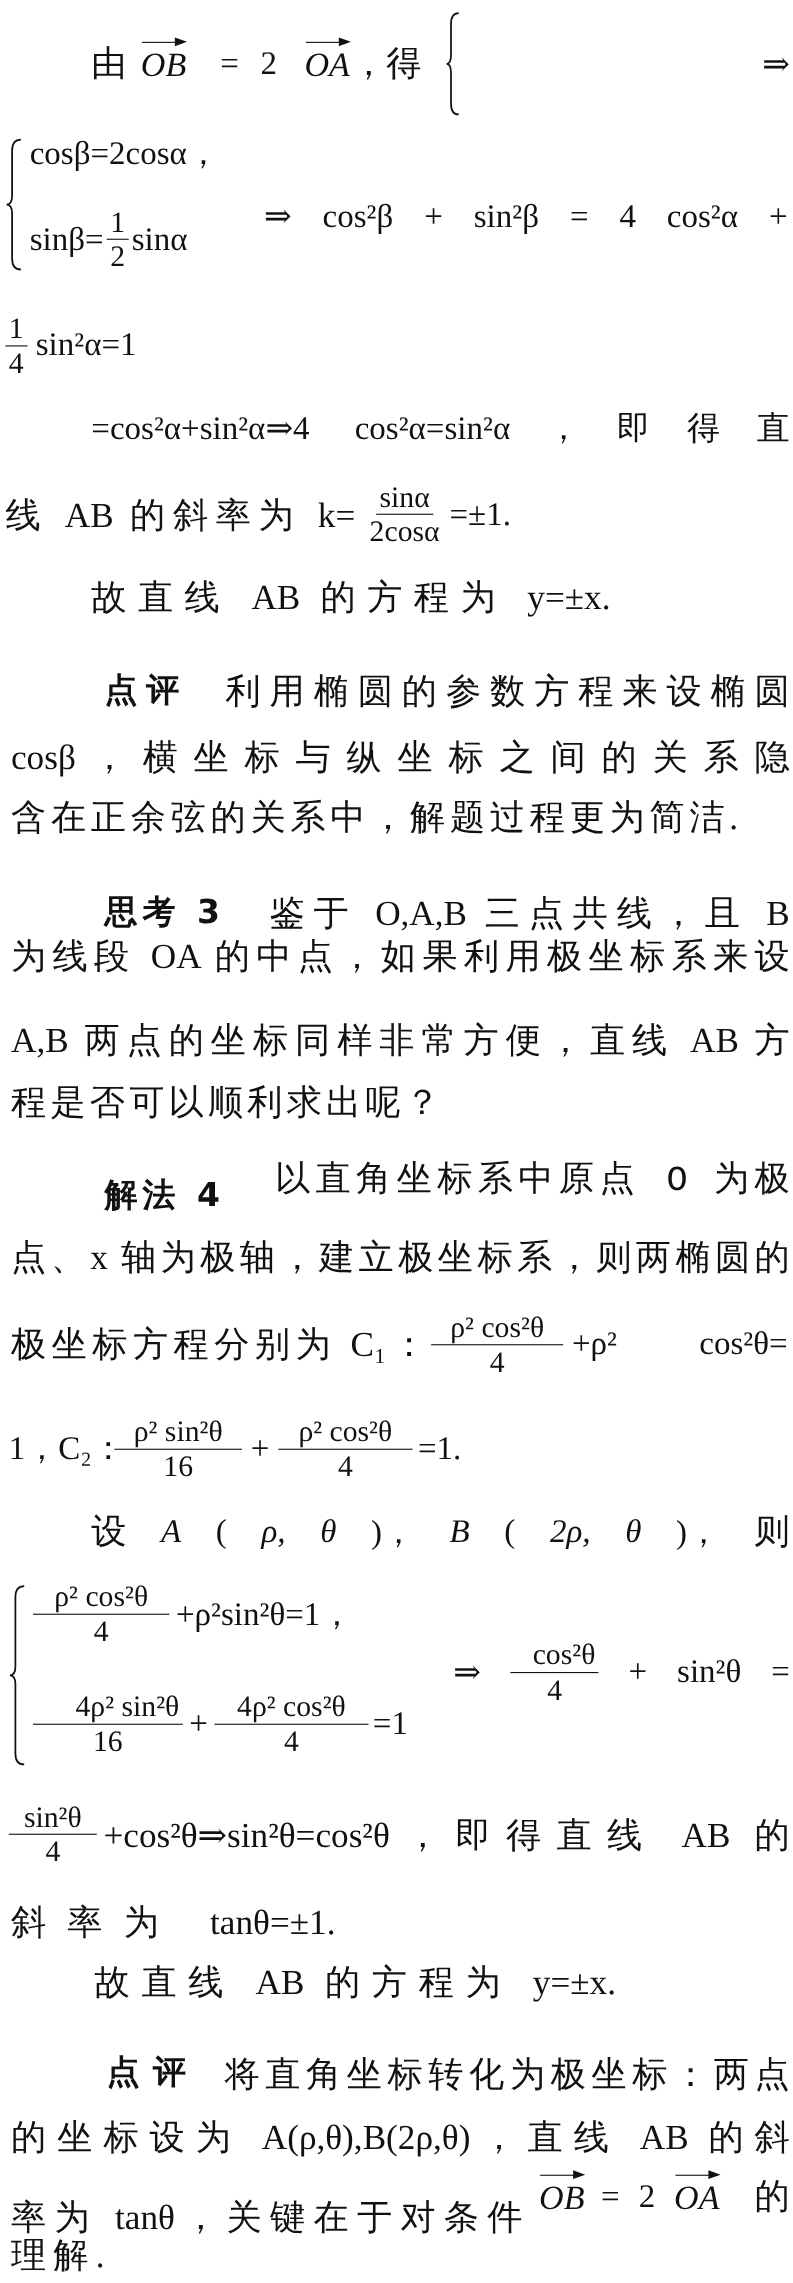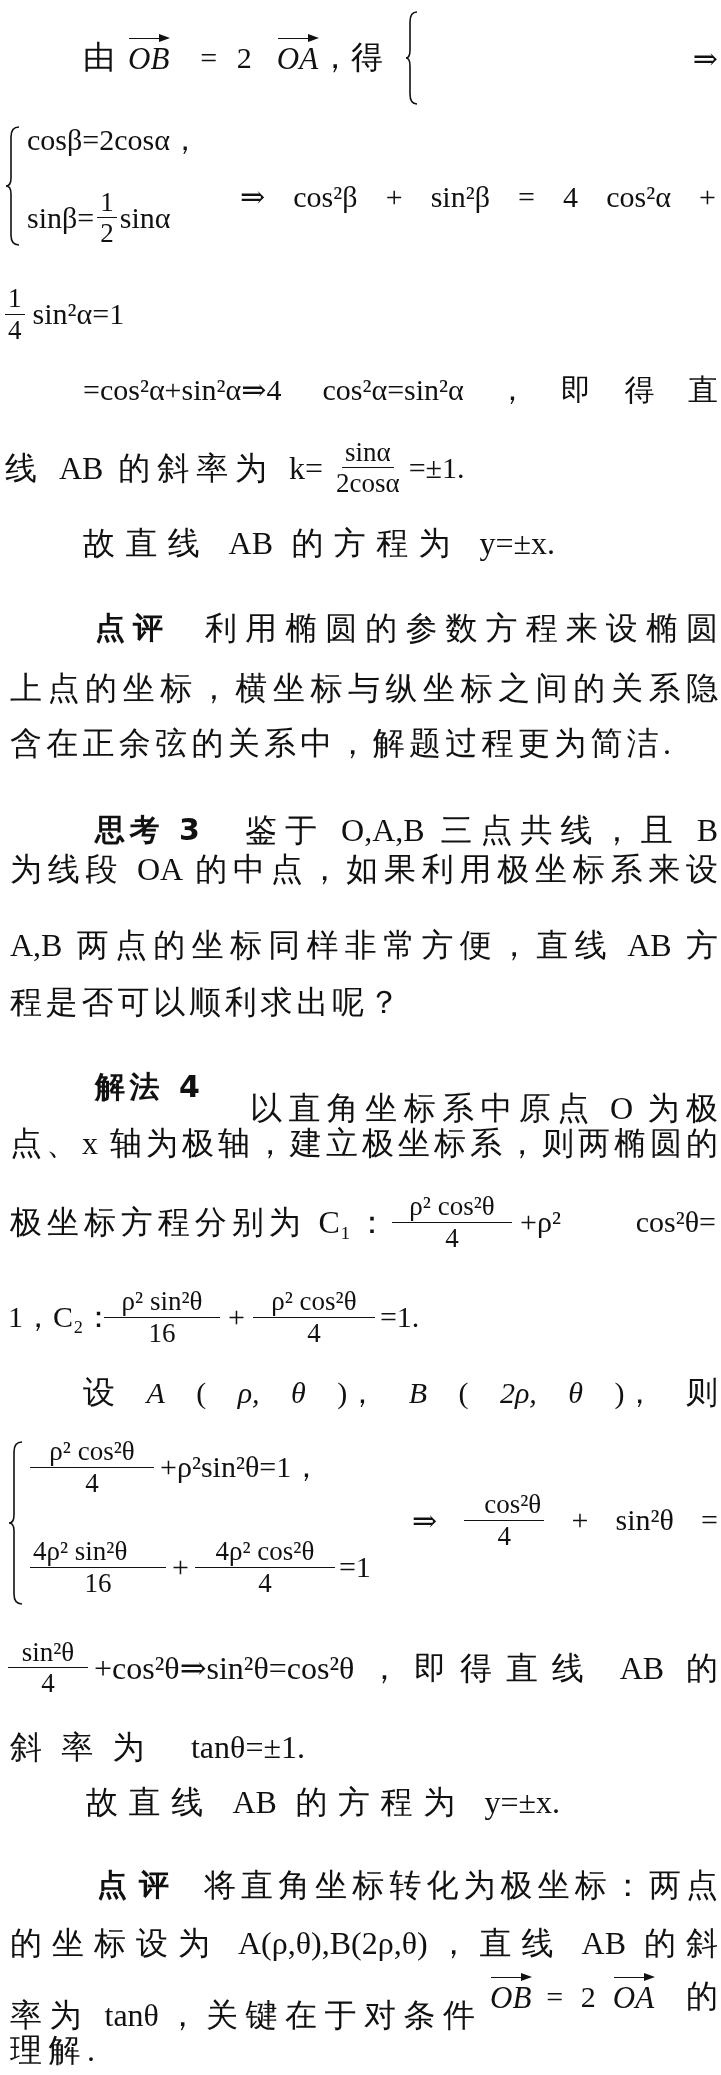--- a/index.html
+++ b/index.html
@@ -84,31 +84,31 @@
     <span class="num">sinα</span>
     <span class="den">2cosα</span>
   </span>
   <span class="m">=±1.</span>
 </div>
 
 <div class="ln j" style="left:83px; top:523px; width:472px;">故直线 AB 的方程为 y=±x.</div>
 
 <div class="ln j lbl" style="left:95px; top:608px; width:68px;">点评</div>
 <div class="ln j" style="left:205px; top:608px; width:513px;">利用椭圆的参数方程来设椭圆</div>
-<div class="ln j" style="left:10px; top:668px; width:708px;">上点的坐标，横坐标与纵坐标之间的关系隐</div>
+<div class="ln j" style="left:10px; top:668px; width:708px;">cosβ，横坐标与纵坐标之间的关系隐</div>
 <div class="ln j" style="left:10px; top:723px; width:661px;">含在正余弦的关系中，解题过程更为简洁.</div>
 
 <div class="ln j lbl" style="left:95px; top:810px; width:105px;">思考 3</div>
 <div class="ln j" style="left:245px; top:810px; width:473px;">鉴于 O,A,B 三点共线，且 B</div>
 <div class="ln j" style="left:10px; top:849px; width:708px;">为线段 OA 的中点，如果利用极坐标系来设</div>
 <div class="ln j" style="left:10px; top:925px; width:708px;">A,B 两点的坐标同样非常方便，直线 AB 方</div>
 <div class="ln j" style="left:10px; top:982px; width:390px;">程是否可以顺利求出呢？</div>
 
 <div class="ln j lbl" style="left:95px; top:1067px; width:105px;">解法 4</div>
-<div class="ln j" style="left:250px; top:1088px; width:468px;">以直角坐标系中原点 O 为极</div>
+<div class="ln j" style="left:250px; top:1054px; width:468px;font-family:Liberation Mono, monospace;">以直角坐标系中原点 O 为极</div>
 <div class="ln j" style="left:10px; top:1123px; width:708px;">点、x 轴为极轴，建立极坐标系，则两椭圆的</div>
 
 <div class="row" style="left:10px; top:1192px; width:706px; height:60px;">
   <div class="j" style="width:378px; line-height:40px;">极坐标方程分别为 C₁：</div>
   <span class="frac" style="margin-left:4px; width:120px;">
     <span class="num" style="align-self:stretch; text-align:center;">ρ² cos²θ</span>
     <span class="den">4</span>
   </span>
   <div class="j m" style="flex:1; margin-left:8px; line-height:40px;">+ρ² cos²θ=</div>
 </div>
@@ -148,21 +148,21 @@
     </svg>
   <div class="row" style="left:22px; top:4px; height:50px;">
     <span class="frac" style="width:124px;">
       <span class="num" style="align-self:stretch; text-align:center;">ρ² cos²θ</span>
       <span class="den">4</span>
     </span>
     <span class="m" style="margin-left:6px;">+ρ²sin²θ=1，</span>
   </div>
   <div class="row" style="left:22px; top:104px; height:50px;">
     <span class="frac" style="width:136px;">
-      <span class="num" style="align-self:stretch; text-align:left;">4ρ² sin²θ</span>
+      <span class="num" style="align-self:stretch; text-align:right;">4ρ² sin²θ</span>
       <span class="den">16</span>
     </span>
     <span class="m" style="margin:0 6px;">+</span>
     <span class="frac" style="width:140px;">
       <span class="num" style="align-self:stretch; text-align:center;">4ρ² cos²θ</span>
       <span class="den">4</span>
     </span>
     <span class="m" style="margin-left:4px;">=1</span>
   </div>
   <div class="row" style="left:404px; top:57px; width:306px; height:50px; justify-content:space-between;">

